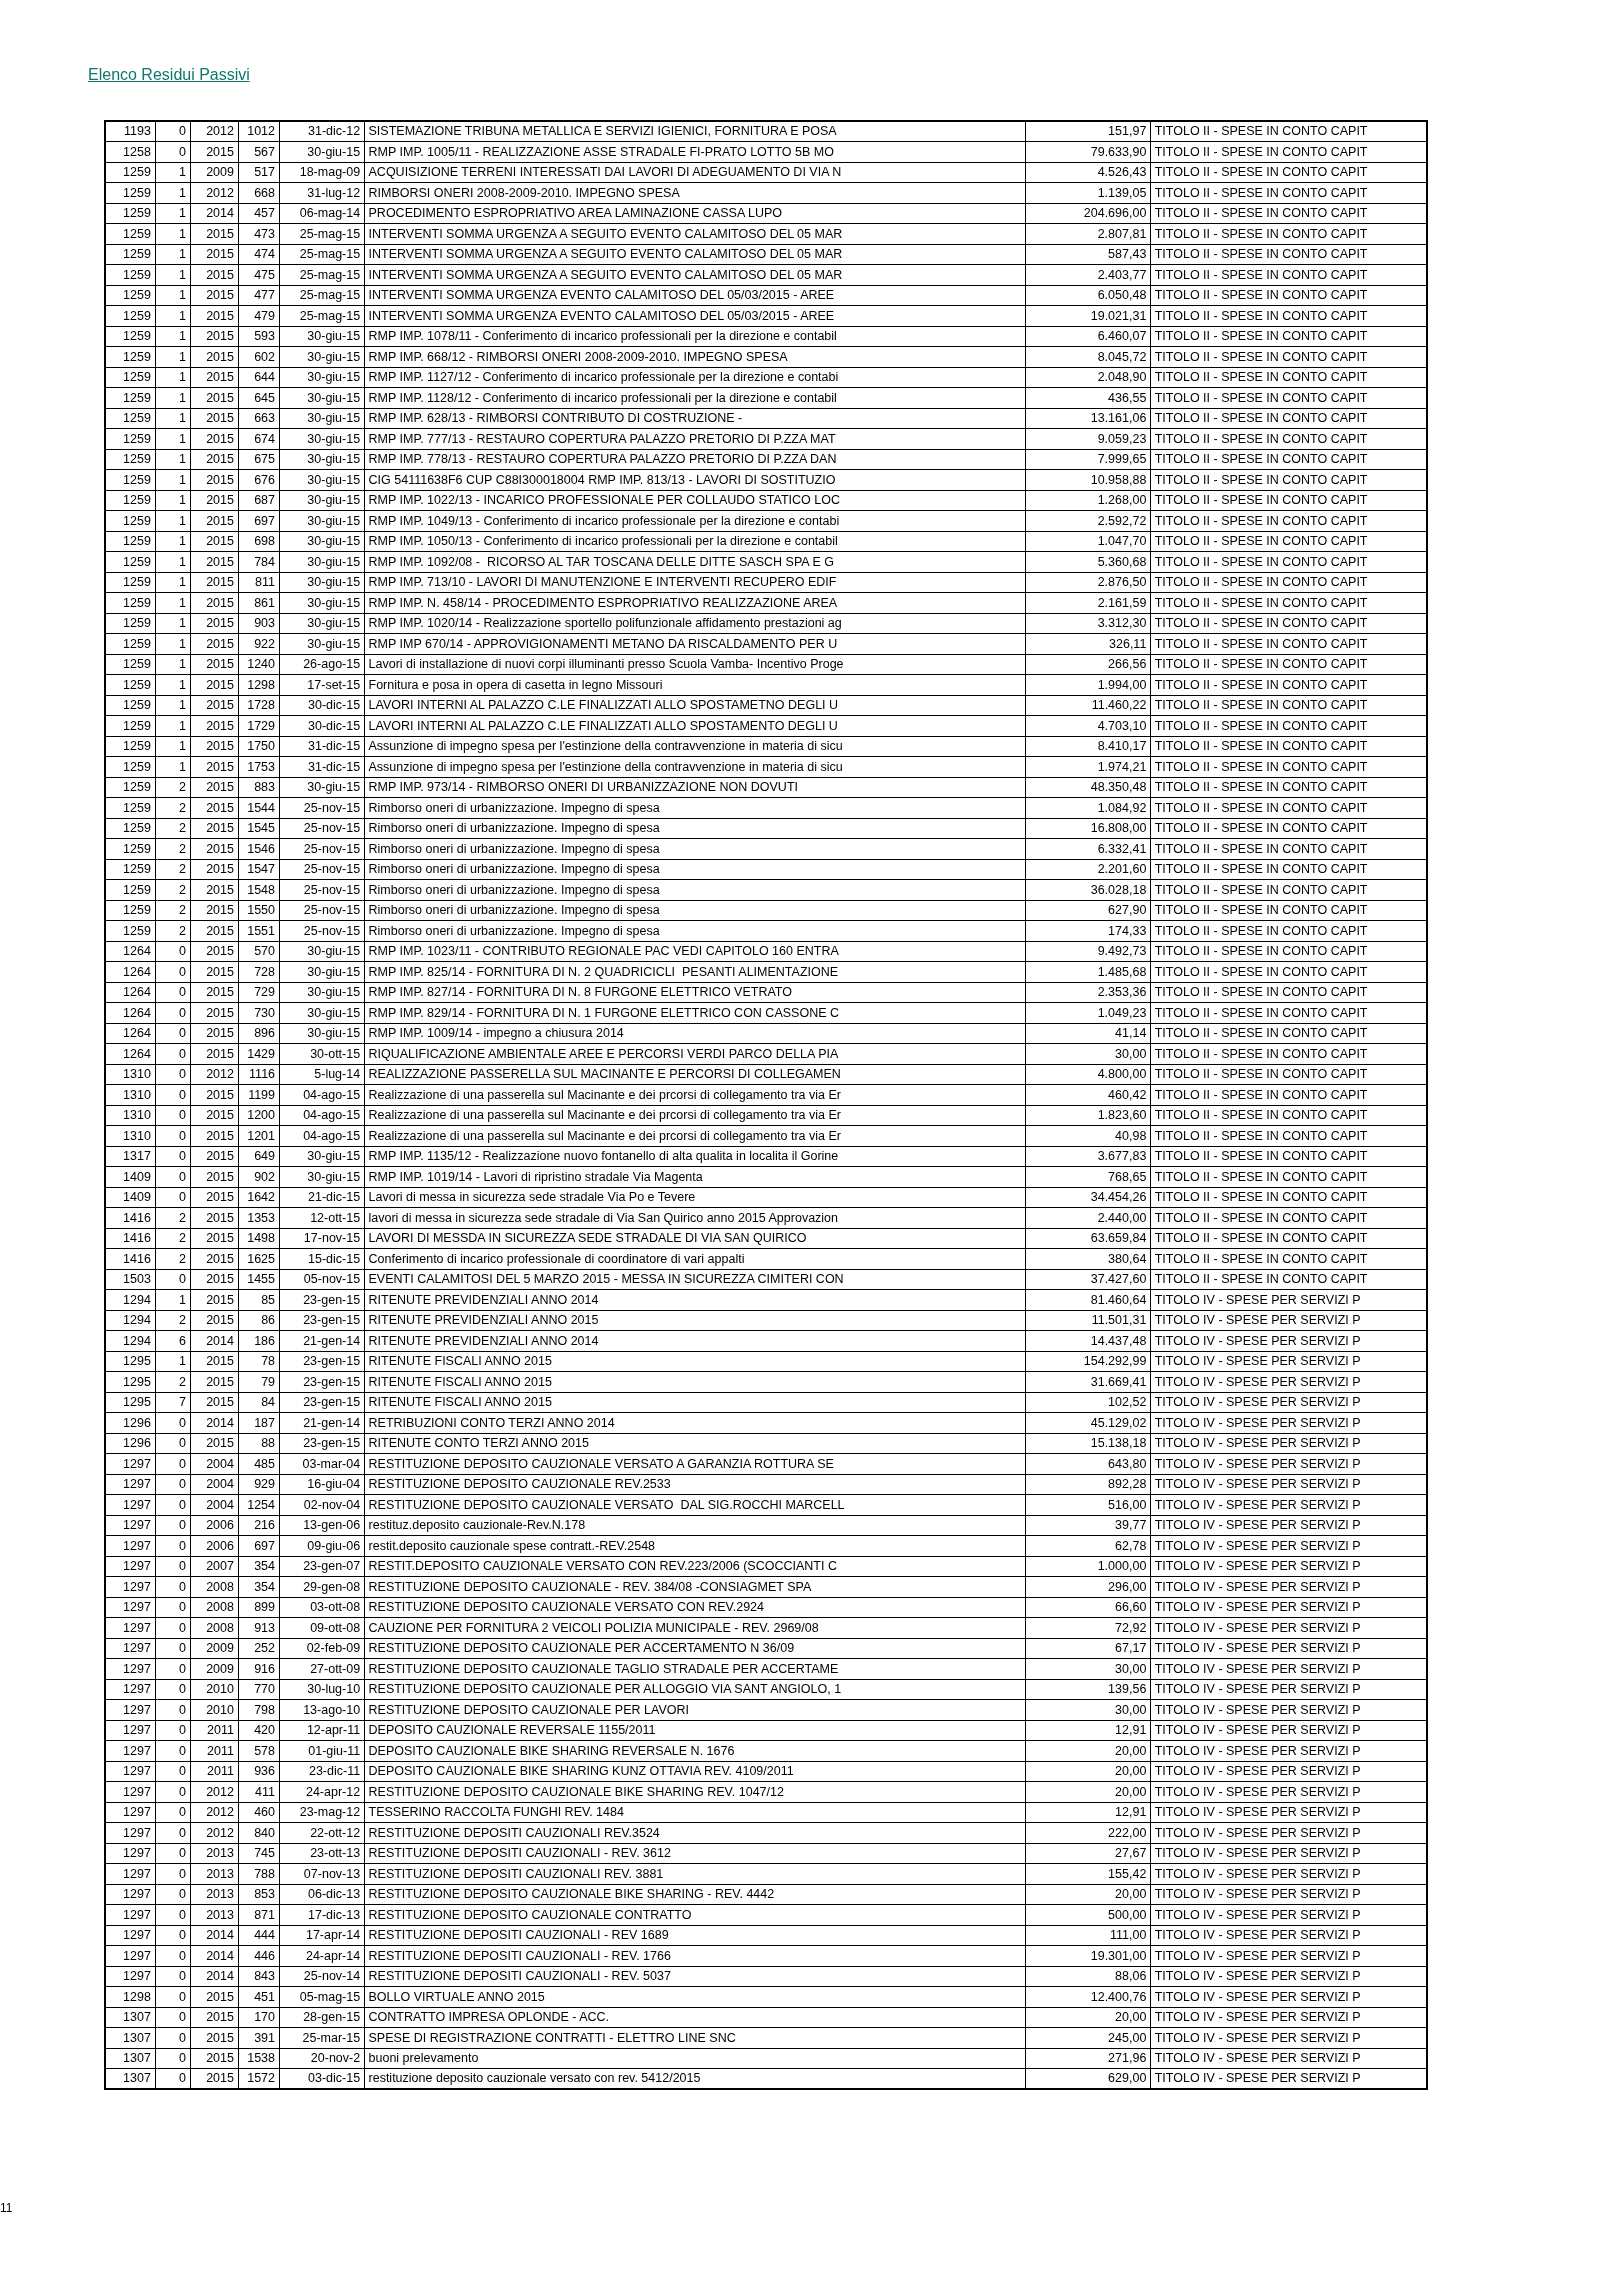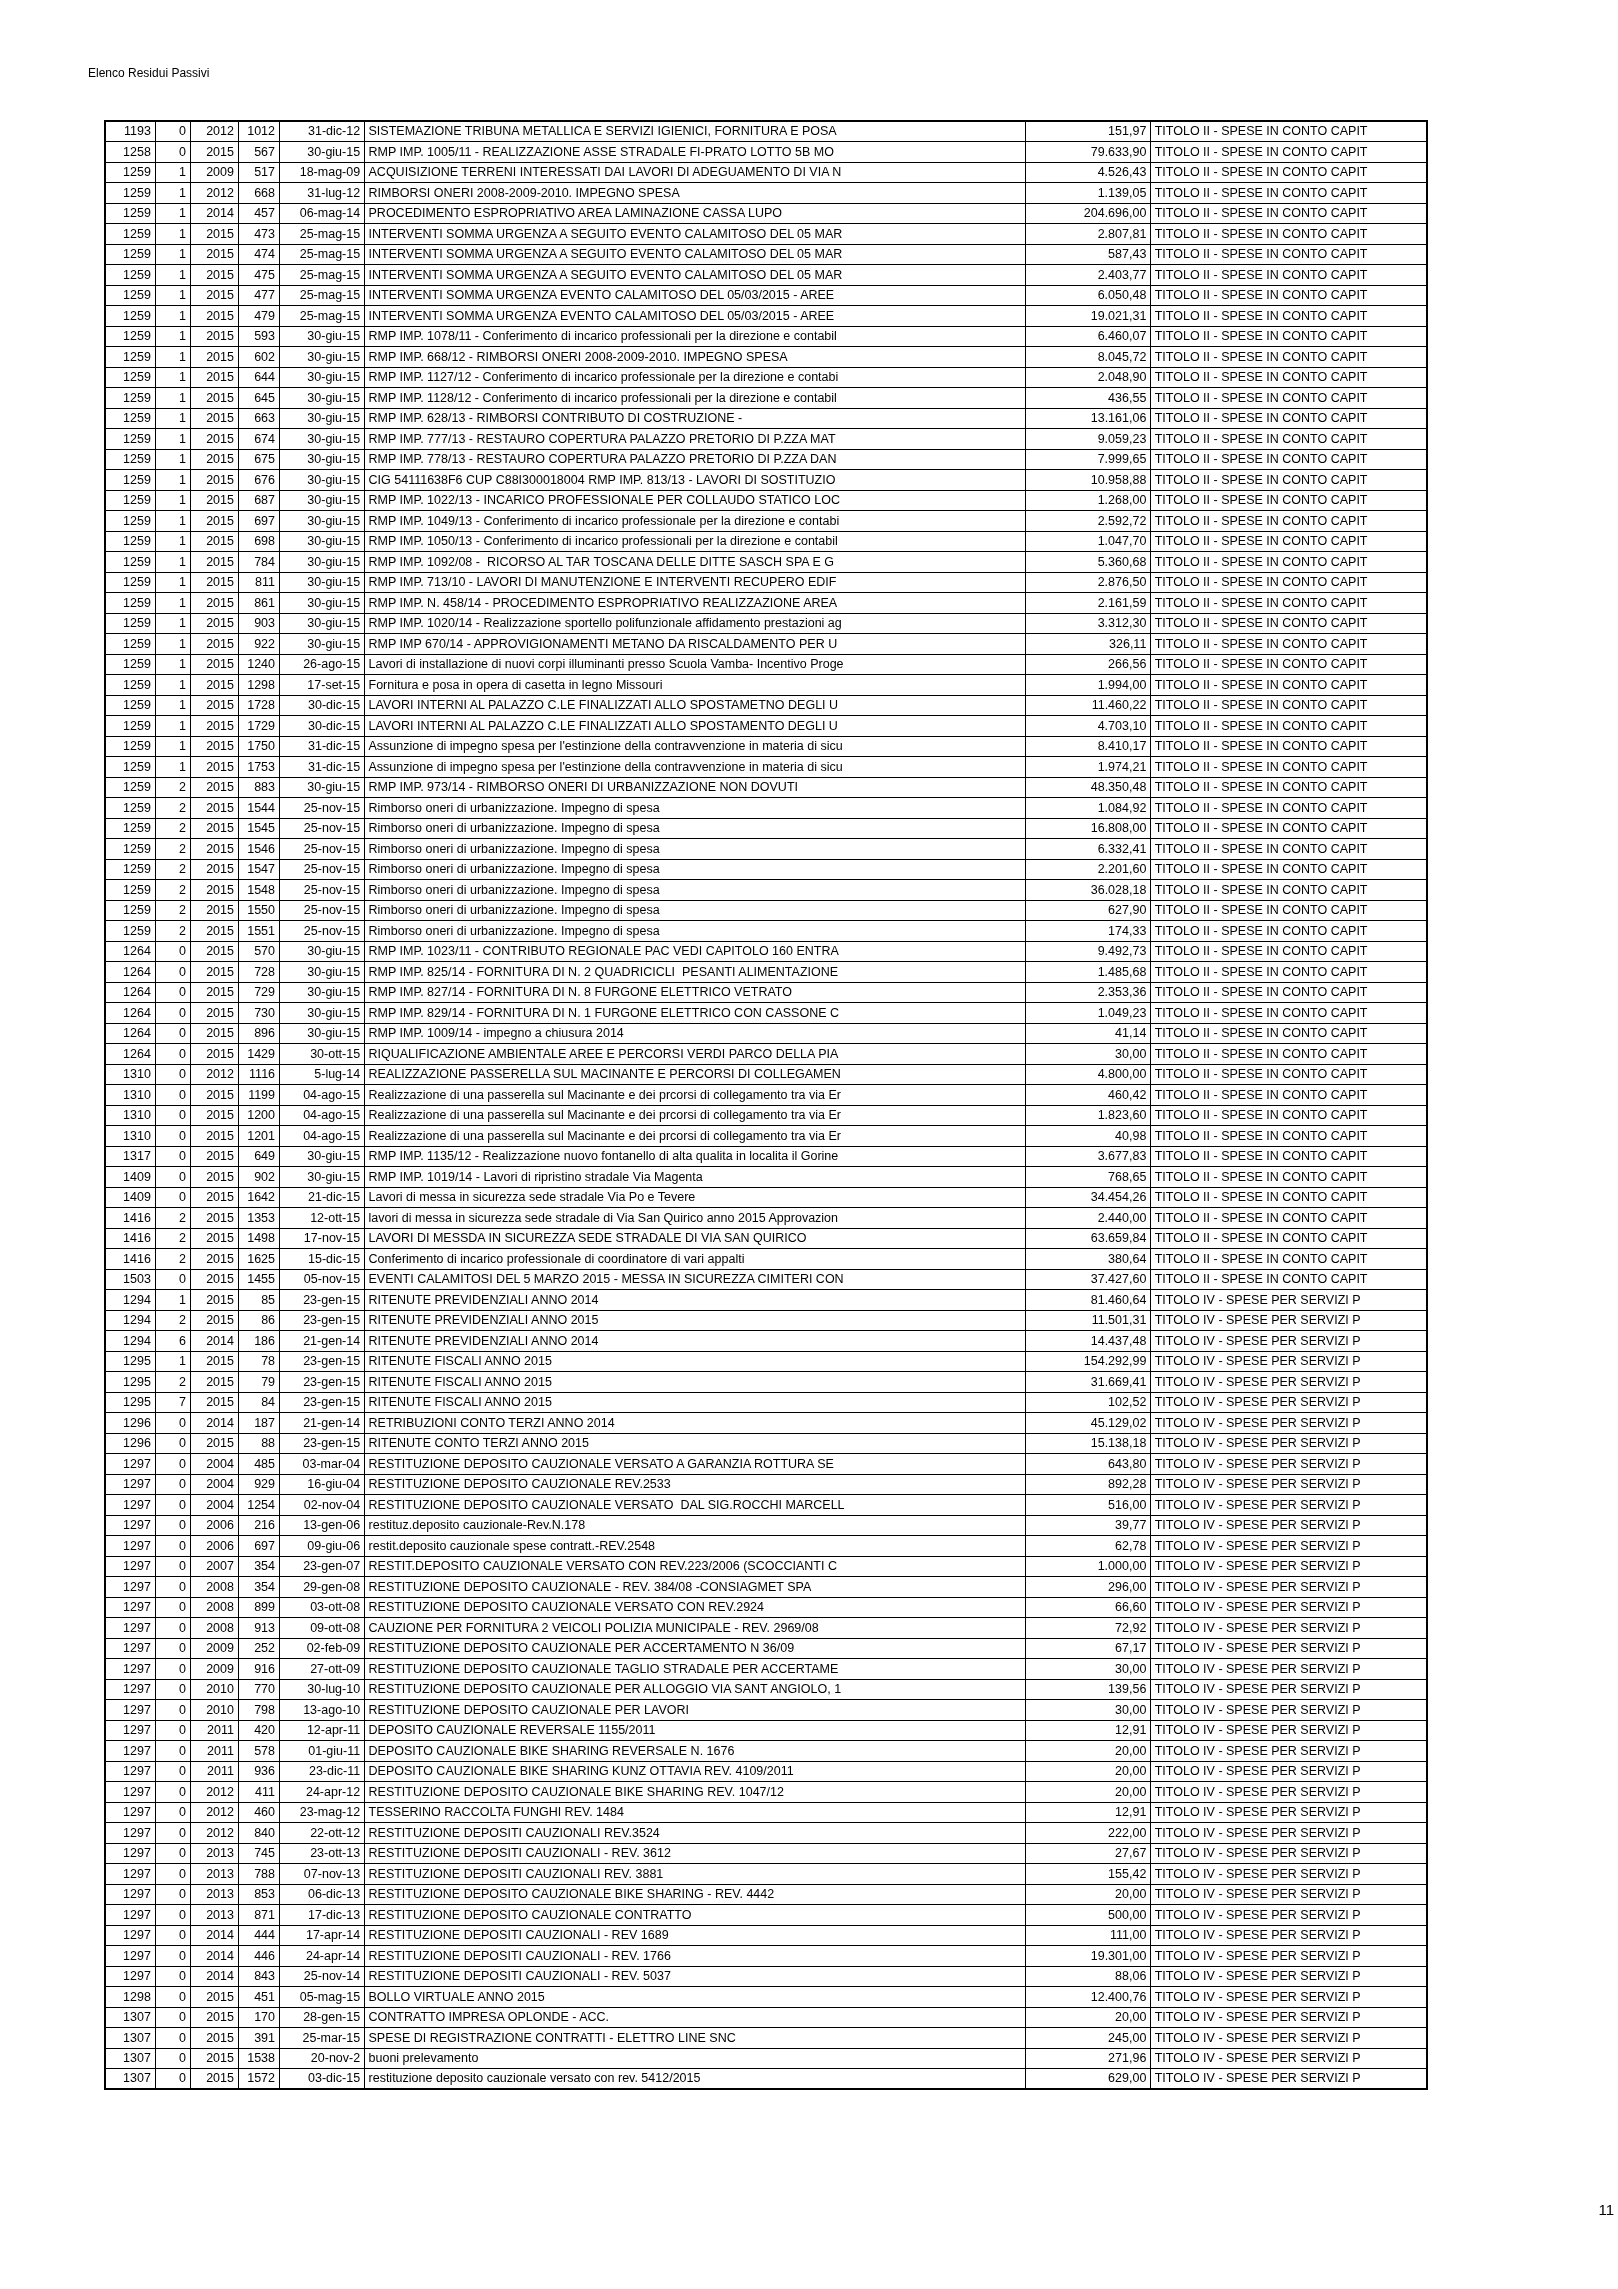--- a/index.html
+++ b/index.html
@@ -11,22 +11,23 @@
     position: relative;
     width: 1619px;
     height: 2290px;
     font-family: "Liberation Sans", sans-serif;
     color: #000000;
   }
   .doc-title {
     position: absolute;
     left: 88px;
     top: 66px;
-    font-size: 12px;
-    color: #000000;
+    font-size: 16px;
+    color: #0f766e;
+    text-decoration: underline;
   }
   .residui-table {
     position: absolute;
     left: 104px;
     top: 120px;
     width: 1324px;
     border-collapse: collapse;
     table-layout: fixed;
     border: 2.8px solid #000000;
   }
@@ -51,24 +52,23 @@
   .c-num    { width: 41px;  text-align: right; padding-right: 5.5px; }
   .c-date   { width: 85px;  text-align: right; padding-right: 6.5px; }
   .c-desc   { width: 660px; text-align: left;  }
   .c-amt    { width: 125px; text-align: right; padding-right: 7.4px; }
   .c-title  { width: 276px; text-align: left;  }
   .page-number {
     position: absolute;
     left: 0;
     top: 2201px;
     width: 1606px;
-    text-align: right;
-    font-size: 15px;
+    text-align: left;
+    font-size: 12px;
     color: #000000;
-    margin-left: 8px;
   }
 </style>
 </head>
 <body>
 
 <div class="doc-title">Elenco Residui Passivi</div>
 
 <table class="residui-table">
   <tbody>
       <tr>

